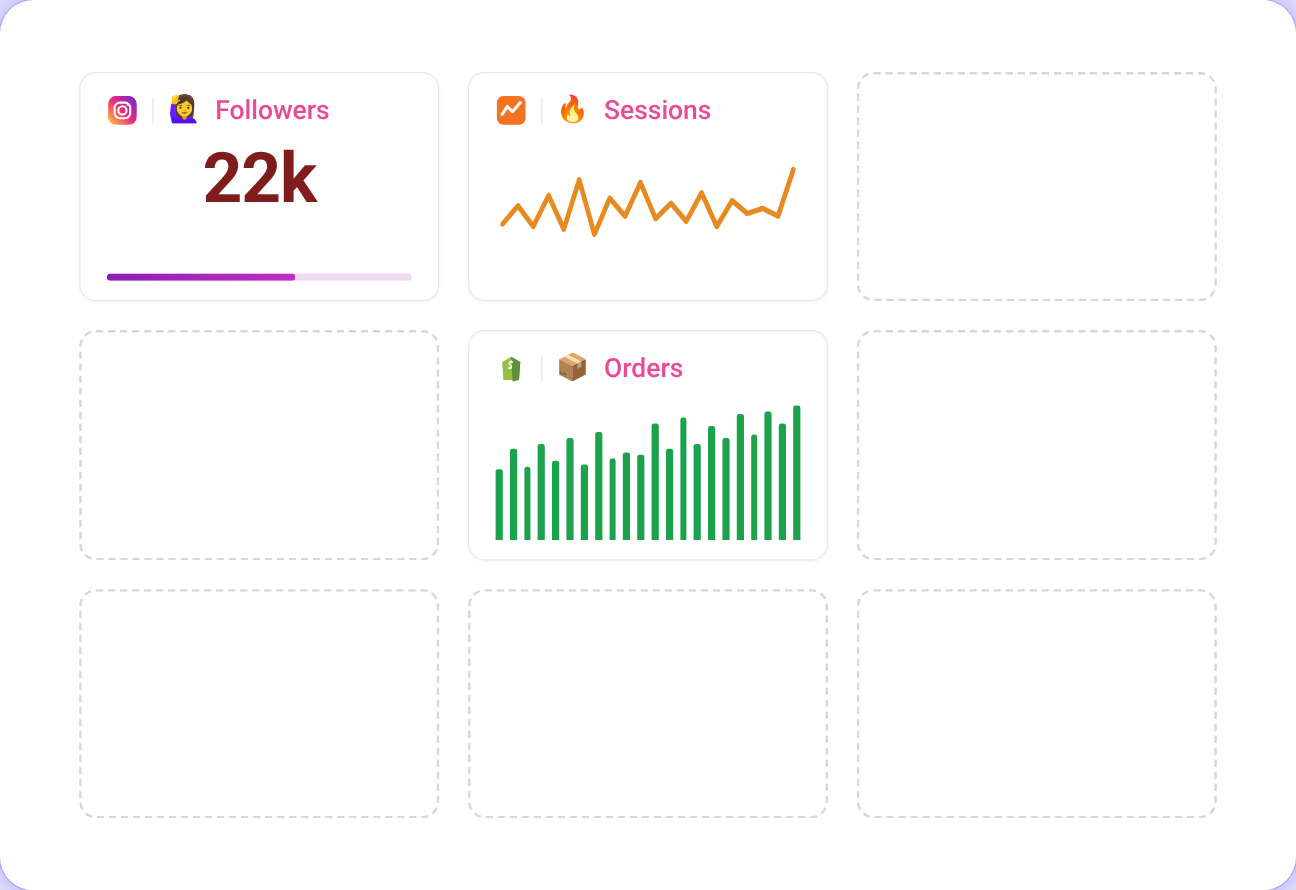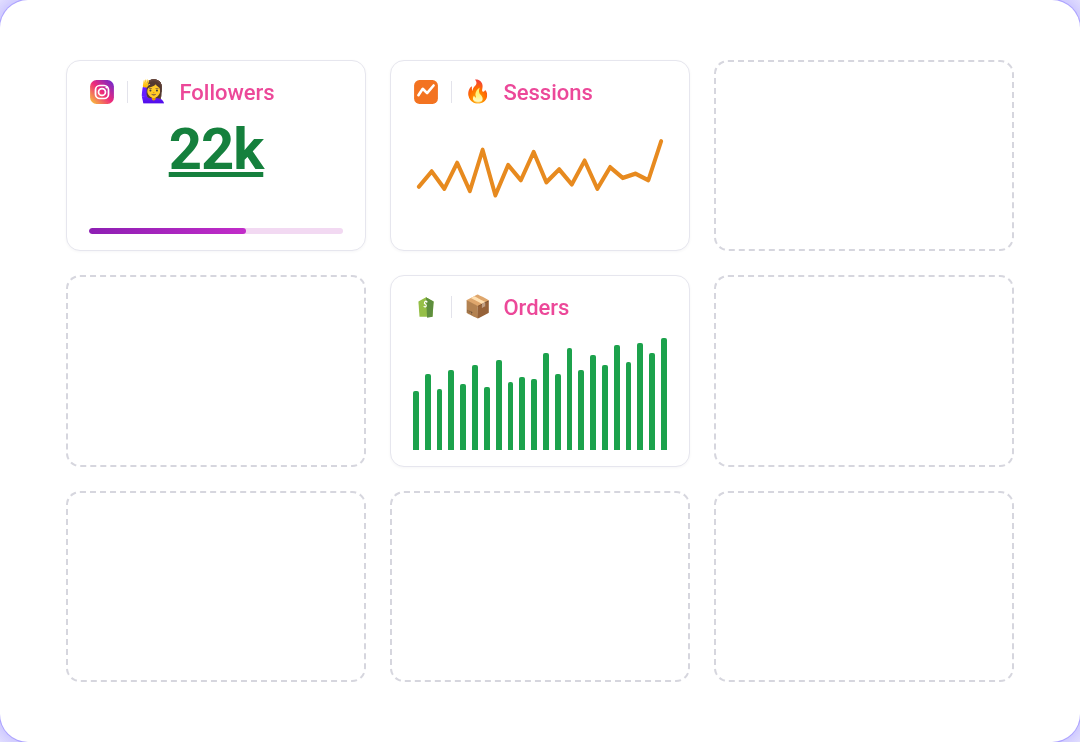--- a/index.html
+++ b/index.html
@@ -82,26 +82,25 @@
     flex: 0 0 auto;
   }
   .card-title {
     font-size: 22px;
     font-weight: 500;
     color: #ec4899;
   }
   .big-number {
     font-size: 58px;
     font-weight: 700;
-    color: #15803d;
+    color: #7f1d1d;
     text-align: center;
     margin-top: 2px;
     margin-bottom: 12px;
     letter-spacing: -1px;
-    text-decoration: underline;
   }
   .progress {
     width: 100%;
     height: 6px;
     background: #f2d9f2;
     border-radius: 4px;
     overflow: hidden;
     margin-top: auto;
   }
   .progress-fill {

